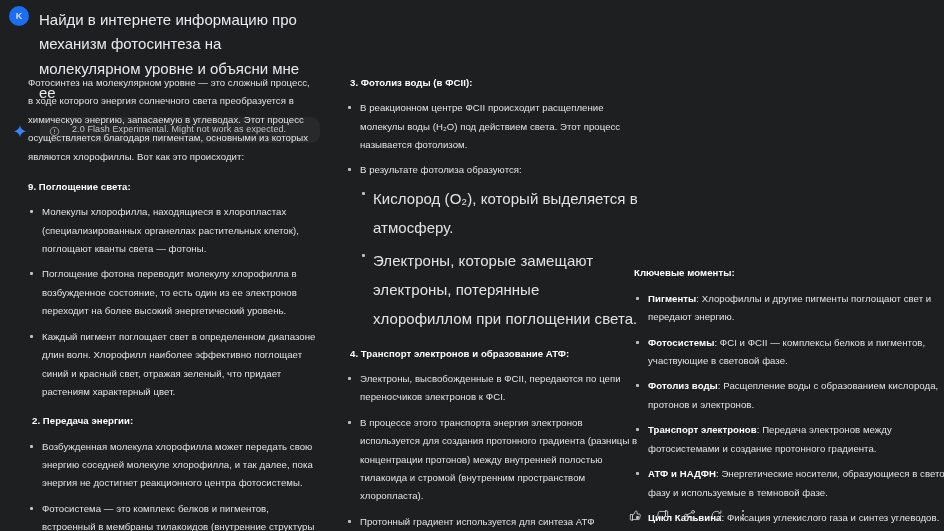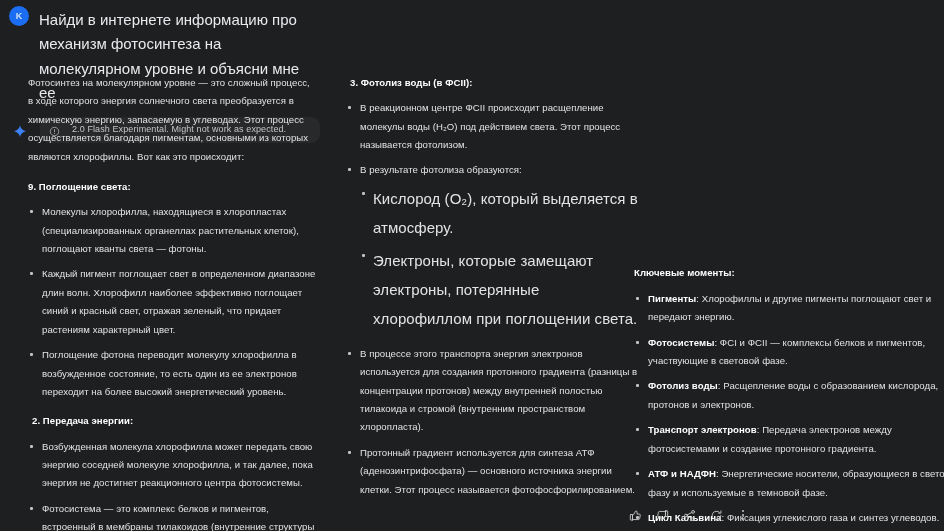--- a/index.html
+++ b/index.html
@@ -256,22 +256,22 @@
 
   <div class="columns">
 
     <div class="col col-1">
 
       <p class="para">Фотосинтез на молекулярном уровне — это сложный процесс, в ходе которого энергия солнечного света преобразуется в химическую энергию, запасаемую в углеводах. Этот процесс осуществляется благодаря пигментам, основными из которых являются хлорофиллы. Вот как это происходит:</p>
 
       <h3 class="section">9. Поглощение света:</h3>
       <ul class="bullets">
         <li>Молекулы хлорофилла, находящиеся в хлоропластах (специализированных органеллах растительных клеток), поглощают кванты света — фотоны.</li>
+        <li>Поглощение фотона переводит молекулу хлорофилла в возбужденное состояние, то есть один из ее электронов переходит на более высокий энергетический уровень.</li>
         <li>Каждый пигмент поглощает свет в определенном диапазоне длин волн. Хлорофилл наиболее эффективно поглощает синий и красный свет, отражая зеленый, что придает растениям характерный цвет.</li>
-        <li>Поглощение фотона переводит молекулу хлорофилла в возбужденное состояние, то есть один из ее электронов переходит на более высокий энергетический уровень.</li>
       </ul>
 
       <h3 class="section indent">2. Передача энергии:</h3>
       <ul class="bullets">
         <li>Возбужденная молекула хлорофилла может передать свою энергию соседней молекуле хлорофилла, и так далее, пока энергия не достигнет реакционного центра фотосистемы.</li>
         <li>Фотосистема — это комплекс белков и пигментов, встроенный в мембраны тилакоидов (внутренние структуры хлоропластов). Существуют две основные фотосистемы: фотосистема I (ФСI) и фотосистема II (ФСII).</li>
       </ul>
     </div>
 
     <div class="col col-2">
@@ -281,21 +281,23 @@
         <li>В реакционном центре ФСII происходит расщепление молекулы воды (H₂O) под действием света. Этот процесс называется фотолизом.</li>
         <li>
           <span>В результате фотолиза образуются:</span>
           <ul class="sub">
             <li>Кислород (O₂), который выделяется в атмосферу.</li>
             <li>Электроны, которые замещают электроны, потерянные хлорофиллом при поглощении света.</li>
           </ul>
         </li>
       </ul>
 
-      <ul class="bullets">
+      <h3 class="section indent">4. Транспорт электронов и образование АТФ:</h3>
+      <ul class="bullets">
+        <li>Электроны, высвобожденные в ФСII, передаются по цепи переносчиков электронов к ФСI.</li>
         <li>В процессе этого транспорта энергия электронов используется для создания протонного градиента (разницы в концентрации протонов) между внутренней полостью тилакоида и стромой (внутренним пространством хлоропласта).</li>
         <li>Протонный градиент используется для синтеза АТФ (аденозинтрифосфата) — основного источника энергии клетки. Этот процесс называется фотофосфорилированием.</li>
       </ul>
 
     </div>
 
     <div class="col col-3">
 
       <h3 class="keymoments">Ключевые моменты:</h3>
       <ul class="bullets">

